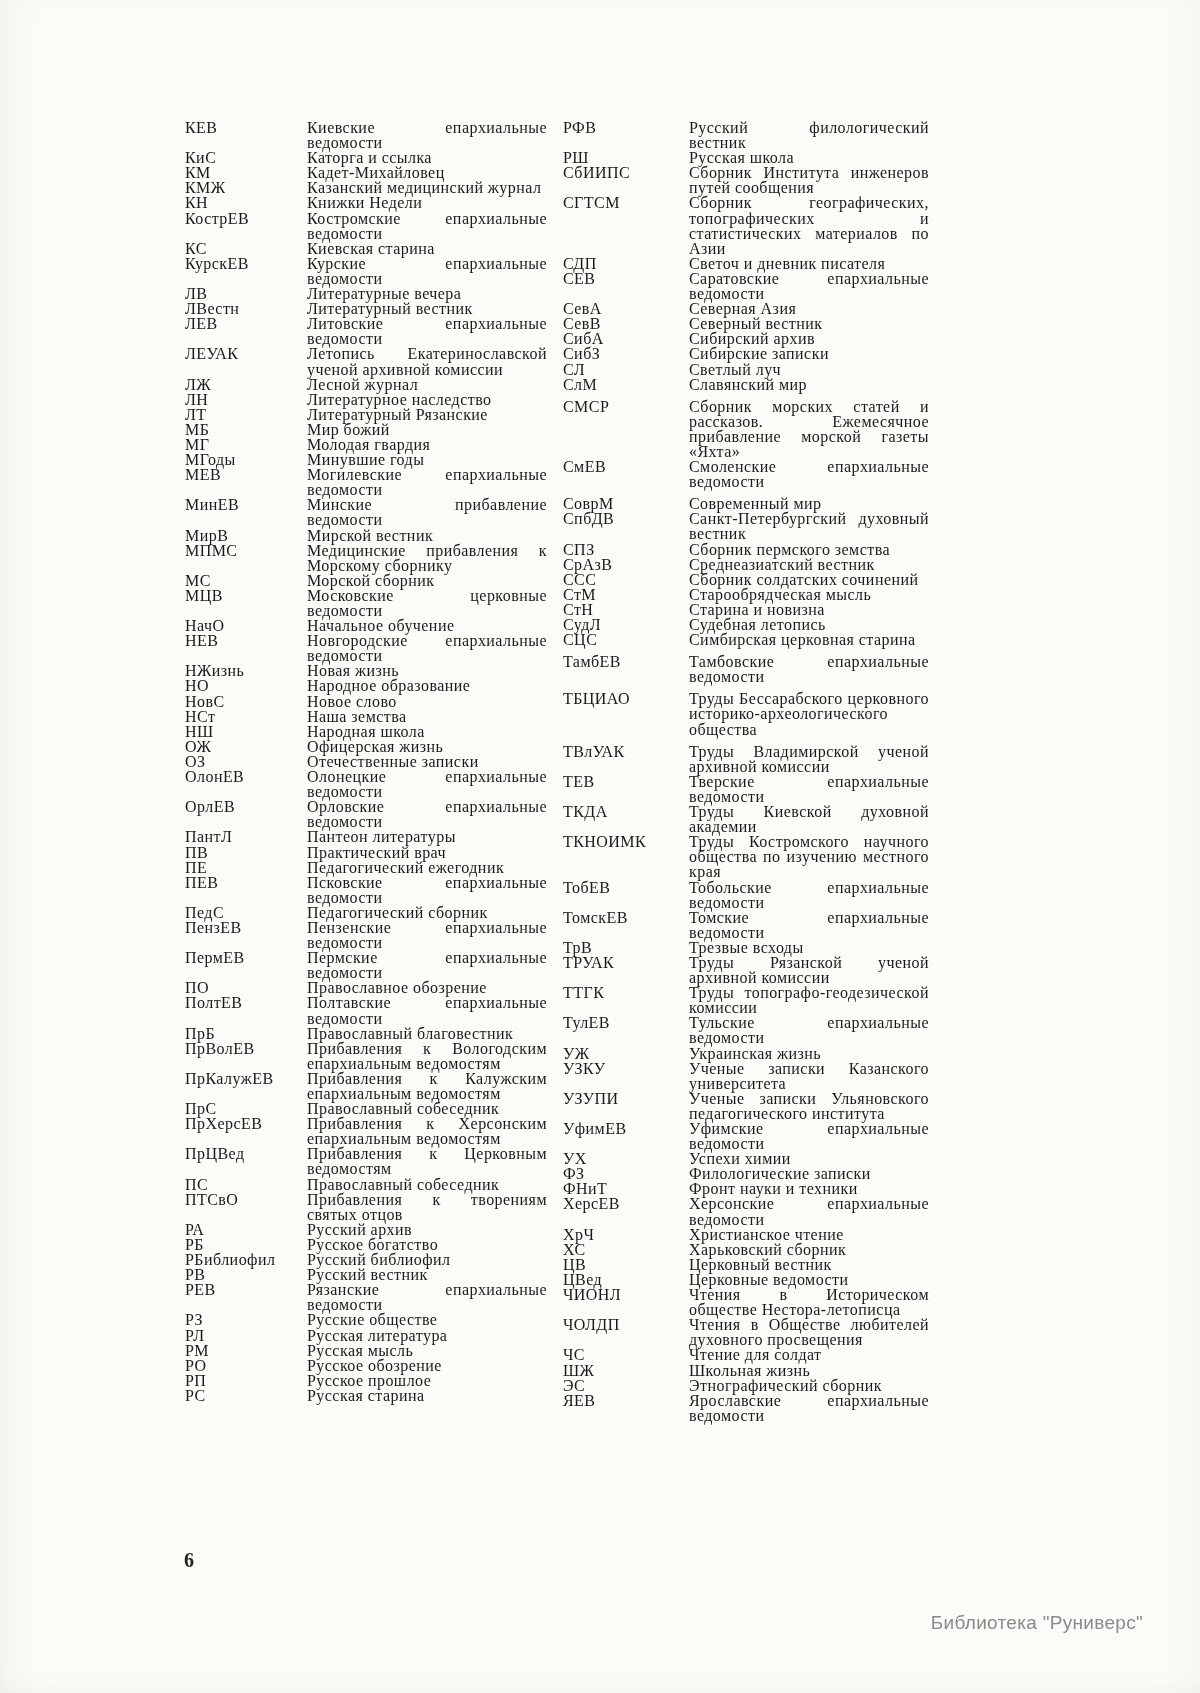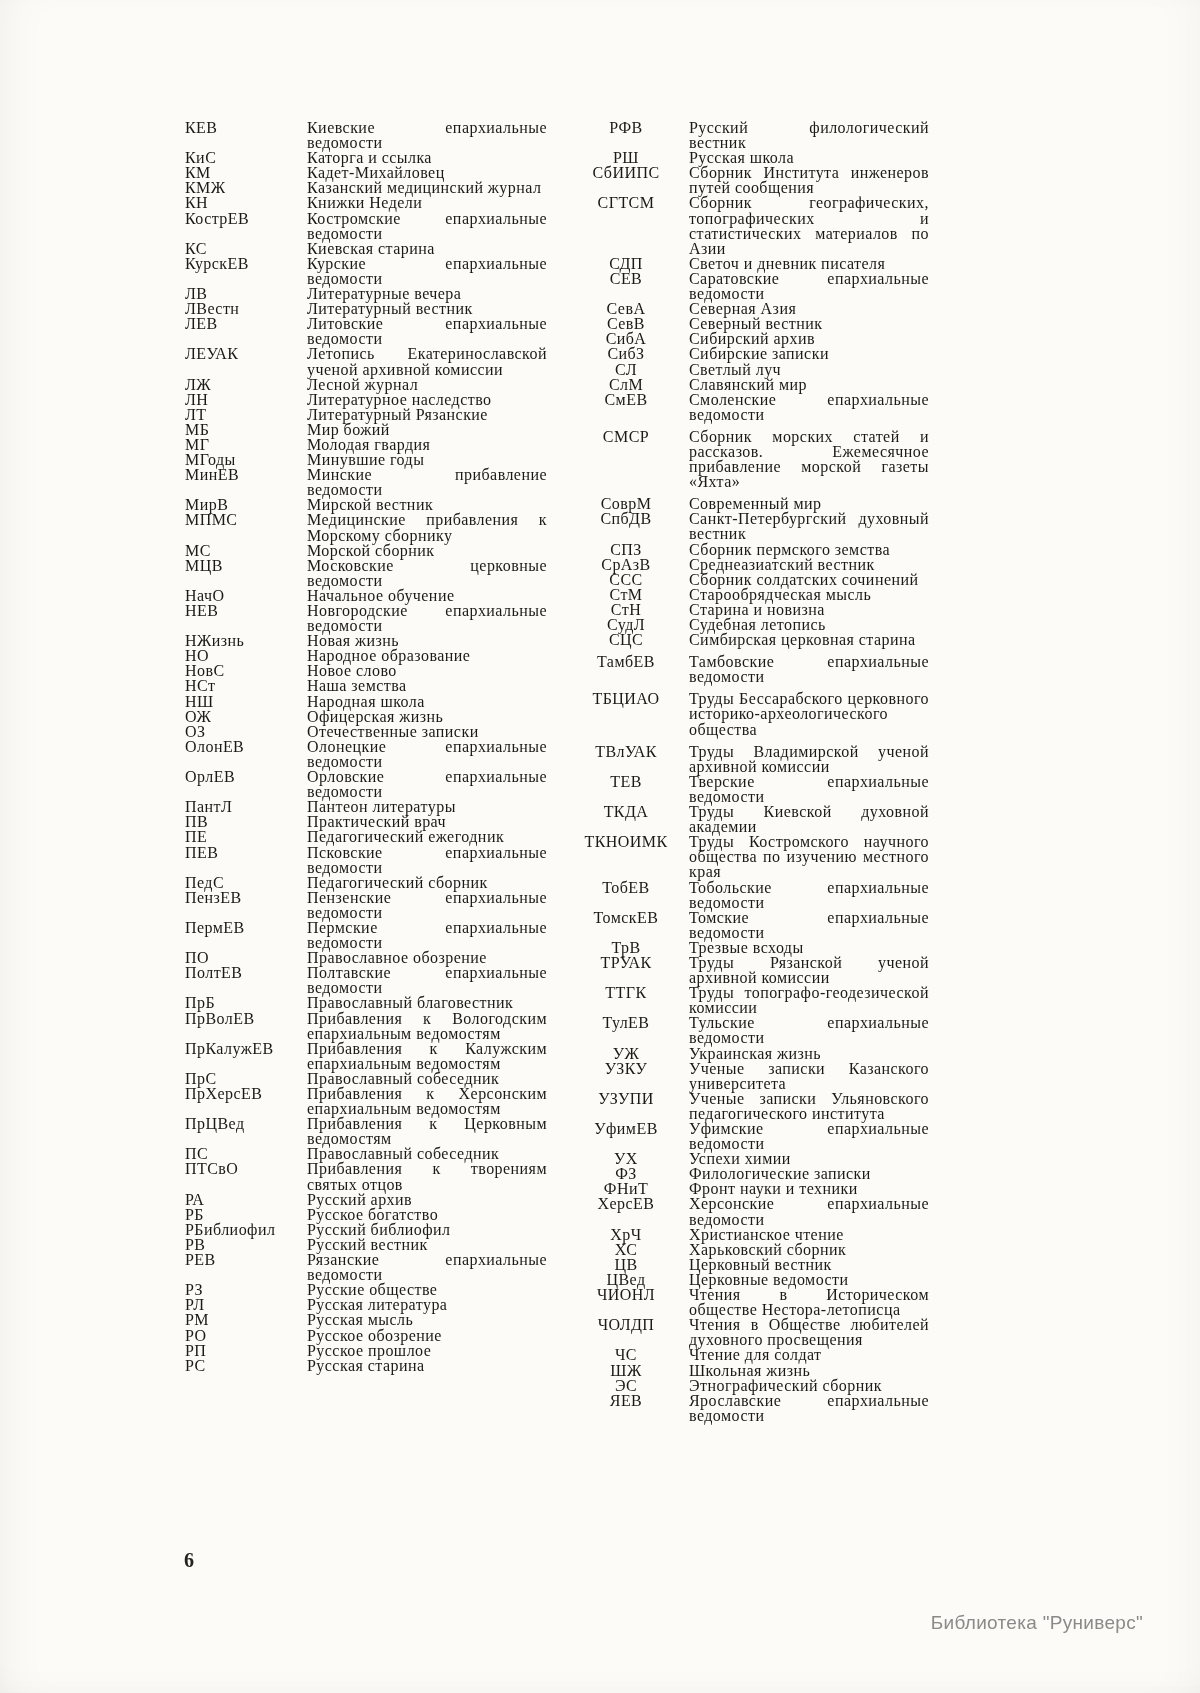--- a/index.html
+++ b/index.html
@@ -41,21 +41,21 @@
   .entry {
     display: flex;
     align-items: flex-start;
   }
   .entry.gap { margin-top: 7px; }
   .abbr {
     flex: 0 0 auto;
     width: 122px;
     white-space: nowrap;
   }
-  .col-right .abbr { width: 126px; text-align: center; }
+  .col-right .abbr { width: 126px; }
   .def {
     flex: 1 1 auto;
     text-align: justify;
   }
   .page-number {
     position: absolute;
     left: 184px;
     top: 1549px;
     font-size: 20px;
     font-weight: bold;
@@ -165,20 +165,24 @@
       <div class="entry">
         <div class="abbr">МГ</div>
         <div class="def">Молодая гвардия</div>
       </div>
 
       <div class="entry">
         <div class="abbr">МГоды</div>
         <div class="def">Минувшие годы</div>
       </div>
 
+      <div class="entry">
+        <div class="abbr">МЕВ</div>
+        <div class="def">Могилевские епархиальные ведомости</div>
+      </div>
 
       <div class="entry">
         <div class="abbr">МинЕВ</div>
         <div class="def">Минские прибавление ведомости</div>
       </div>
 
       <div class="entry">
         <div class="abbr">МирВ</div>
         <div class="def">Мирской вестник</div>
       </div>
@@ -447,32 +451,32 @@
       </div>
 
       <div class="entry">
         <div class="abbr">СЛ</div>
         <div class="def">Светлый луч</div>
       </div>
 
       <div class="entry">
         <div class="abbr">СлМ</div>
         <div class="def">Славянский мир</div>
-      </div>
-
-      <div class="entry">
-        <div class="abbr">СмЕВ</div>
-        <div class="def">Смоленские епархиальные ведомости</div>
       </div>
 
       <div class="entry gap">
         <div class="abbr">СМСР</div>
         <div class="def">Сборник морских статей и рассказов. Ежемесячное прибавление морской газеты «Яхта»</div>
       </div>
 
+      <div class="entry">
+        <div class="abbr">СмЕВ</div>
+        <div class="def">Смоленские епархиальные ведомости</div>
+      </div>
+
       <div class="entry gap">
         <div class="abbr">СоврМ</div>
         <div class="def">Современный мир</div>
       </div>
 
       <div class="entry">
         <div class="abbr">СпбДВ</div>
         <div class="def">Санкт-Петербургский духовный вестник</div>
       </div>
 

